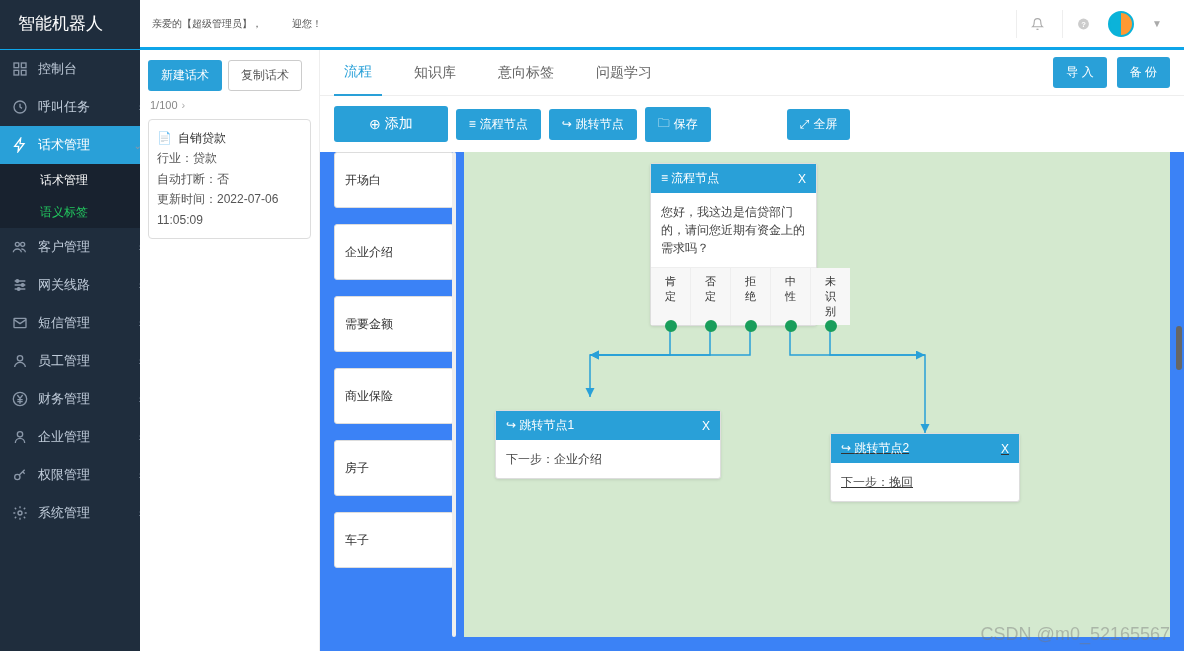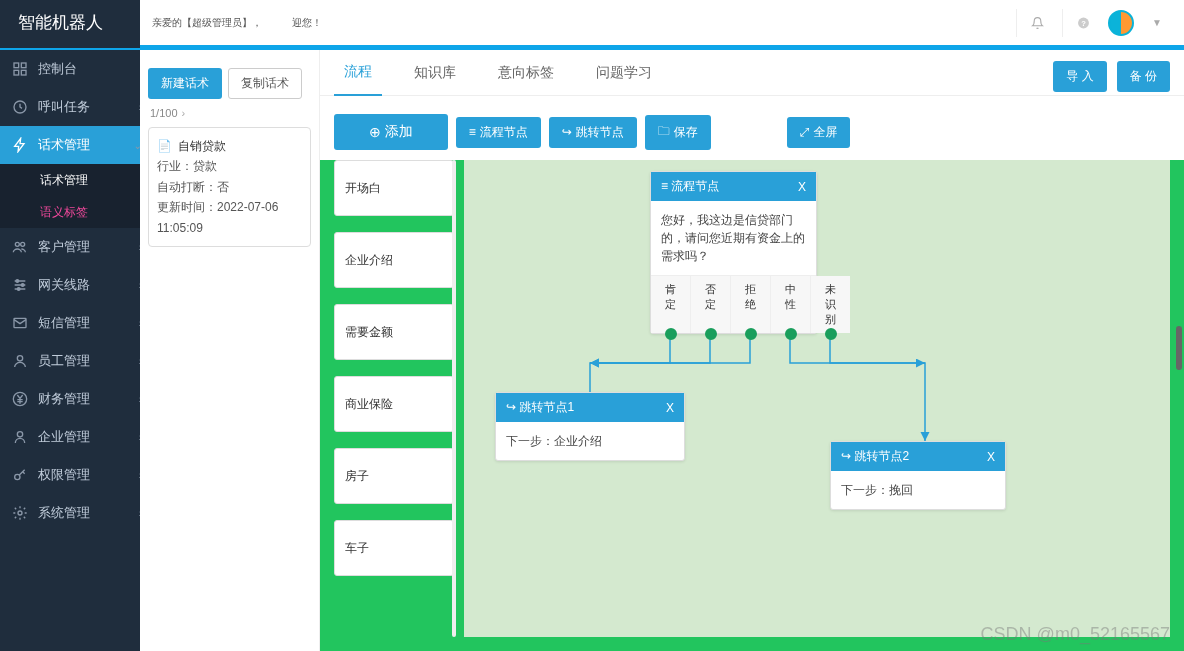--- a/index.html
+++ b/index.html
@@ -1,46 +1,46 @@
 <!DOCTYPE html>
 <html><head>
 <meta charset="utf-8">
 <style>
 * { box-sizing: border-box; margin: 0; padding: 0; }
 body { font-family: "Microsoft YaHei", Arial, sans-serif; font-size: 13px; color: #333; background: #f5f5f5; width: 1184px; height: 651px; overflow: hidden; position: relative; }
-.topbar { height: 50px; background: #fff; display: flex; align-items: center; border-bottom: 5px solid #0ea5e9; }
+.topbar { height: 50px; background: #fff; display: flex; align-items: center; border-bottom: 3px solid #0ea5e9; }
 .logo { width: 140px; background: #1f2d3d; color: #fff; font-size: 17px; font-weight: 500; height: 50px; display: flex; align-items: center; padding-left: 18px; }
 .welcome { padding-left: 12px; color: #555; font-size: 10px; flex: 1; }
 .top-right { display: flex; align-items: center; gap: 18px; padding-right: 22px; }
 .icon-btn { width: 28px; height: 28px; display: flex; align-items: center; justify-content: center; color: #aaa; border-left: 1px solid #eee; padding-left: 14px; }
 .avatar { width: 26px; height: 26px; border-radius: 50%; background: linear-gradient(90deg,#0bb3d9 50%,#ff9933 50%); border: 2px solid #0bb3d9; }
 .sidebar { position: absolute; left: 0; top: 50px; bottom: 0; width: 152px; background: #1f2d3d; color: #c0ccda; overflow: hidden; }
 .menu-item { display: flex; align-items: center; height: 38px; padding: 0 12px; cursor: pointer; font-size: 13px; gap: 10px; position: relative; }
 .menu-item.active { background: #29a0d8; color: #fff; }
 .menu-item .chev { position: absolute; right: 10px; font-size: 10px; color: #8a97a8; }
 .submenu { background: #18222f; }
-.submenu .menu-item { padding-left: 40px; font-size: 12px; color: #ec4899; height: 32px; }
+.submenu .menu-item { padding-left: 40px; font-size: 12px; color: #22c55e; height: 32px; }
 .submenu .menu-item.sel { color: #fff; }
 .micon { width: 16px; height: 16px; display: inline-flex; align-items: center; justify-content: center; }
 .main { position: absolute; left: 140px; right: 0; top: 50px; bottom: 0; display: flex; }
 .col2 { width: 180px; background: #fff; border-right: 1px solid #eee; padding: 10px 8px; }
-.btn { display: inline-flex; align-items: center; justify-content: center; border-radius: 3px; font-size: 12px; padding: 6px 12px; cursor: pointer; gap: 4px; border: 1px solid transparent; margin-top: 8px; }
+.btn { display: inline-flex; align-items: center; justify-content: center; border-radius: 3px; font-size: 12px; padding: 6px 12px; cursor: pointer; gap: 4px; border: 1px solid transparent; }
 .btn-blue { background: #29a0d8; color: #fff; }
 .btn-white { background: #fff; color: #555; border: 1px solid #ccc; }
 .pager { font-size: 11px; color: #888; margin: 8px 2px; display: flex; align-items: center; gap: 4px; }
 .card { border: 1px solid #ddd; border-radius: 4px; padding: 8px; font-size: 12px; color: #555; line-height: 1.7; }
 .card-title { color: #333; font-weight: 500; display: flex; align-items: center; gap: 6px; }
 .col3 { flex: 1; display: flex; flex-direction: column; }
 .tabs-row { display: flex; align-items: center; height: 46px; border-bottom: 1px solid #eee; background: #fff; padding: 0 14px; }
 .tab { padding: 0 10px; height: 46px; display: flex; align-items: center; margin-right: 22px; color: #666; cursor: pointer; font-size: 14px; }
 .tab.active { color: #29a0d8; border-bottom: 2px solid #29a0d8; }
 .tabs-right { margin-left: auto; display: flex; gap: 10px; }
 .toolbar { display: flex; gap: 8px; padding: 10px 14px; background: #fff; align-items: center; }
 .btn-big { padding: 8px 34px; font-size: 14px; }
-.canvas-wrap { flex: 1; display: flex; padding: 0 14px 14px 14px; gap: 0; background: #22c55e; }
+.canvas-wrap { flex: 1; display: flex; padding: 0 14px 14px 14px; gap: 0; background: #3b82f6; }
 .nodelist { width: 120px; display: flex; flex-direction: column; gap: 16px; margin-right: 10px; position: relative; }
 .nodelist::after { content: ""; position: absolute; right: -2px; top: 0; bottom: 0; width: 4px; background: #eee; border-radius: 2px; }
 .node-item { border: 1px solid #ddd; background: #fff; border-radius: 3px; height: 56px; display: flex; align-items: center; padding: 0 10px; font-size: 12px; cursor: pointer; }
 .canvas { flex: 1; background: #d4e9cf; position: relative; border: 1px solid #d4e9cf; overflow: hidden; }
 .flownode { position: absolute; background: #fff; border: 1px solid #ddd; border-radius: 3px; box-shadow: 0 1px 3px rgba(0,0,0,0.1); width: 200px; }
 .flownode-header { background: #29a0d8; color: #fff; padding: 6px 10px; font-size: 12px; display: flex; justify-content: space-between; align-items: center; }
 .flownode-body { padding: 10px; font-size: 12px; color: #444; line-height: 1.5; }
 .flow-tags { display: flex; border-top: 1px solid #eee; }
 .flow-tag { flex: 1; text-align: center; padding: 6px 14px; font-size: 11px; border-right: 1px solid #eee; position: relative; background: #f7f7f7; }
 .flow-tag:last-child { border-right: none; }
@@ -281,29 +281,29 @@
           <div class="flownode-body">您好，我这边是信贷部门的，请问您近期有资金上的需求吗？</div>
           <div class="flow-tags" id="flowtags">
               <div class="flow-tag">肯定<div class="port"></div></div>
               <div class="flow-tag">否定<div class="port"></div></div>
               <div class="flow-tag">拒绝<div class="port"></div></div>
               <div class="flow-tag">中性<div class="port"></div></div>
               <div class="flow-tag">未识别<div class="port"></div></div>
             </div>
         </div>
 
-        <div class="flownode" style="left:30px;top:231px;width:190px;">
+        <div class="flownode" style="left:30px;top:257px;width:226px;">
           <div class="flownode-header">
               <span><span>↪ </span><span>跳转节点1</span></span>
               <span>X</span>
             </div>
           <div class="flownode-body"><span>下一步：</span><span>企业介绍</span></div>
         </div>
 
-        <div class="flownode" style="left:365px;top:280px;width:176px;">
+        <div class="flownode" style="left:365px;top:280px;width:190px;text-decoration:underline;">
           <div class="flownode-header">
               <span><span>↪ </span><span>跳转节点2</span></span>
               <span>X</span>
             </div>
           <div class="flownode-body"><span>下一步：</span><span>挽回</span></div>
         </div>
 
       </div>
     </div>
   </div>

